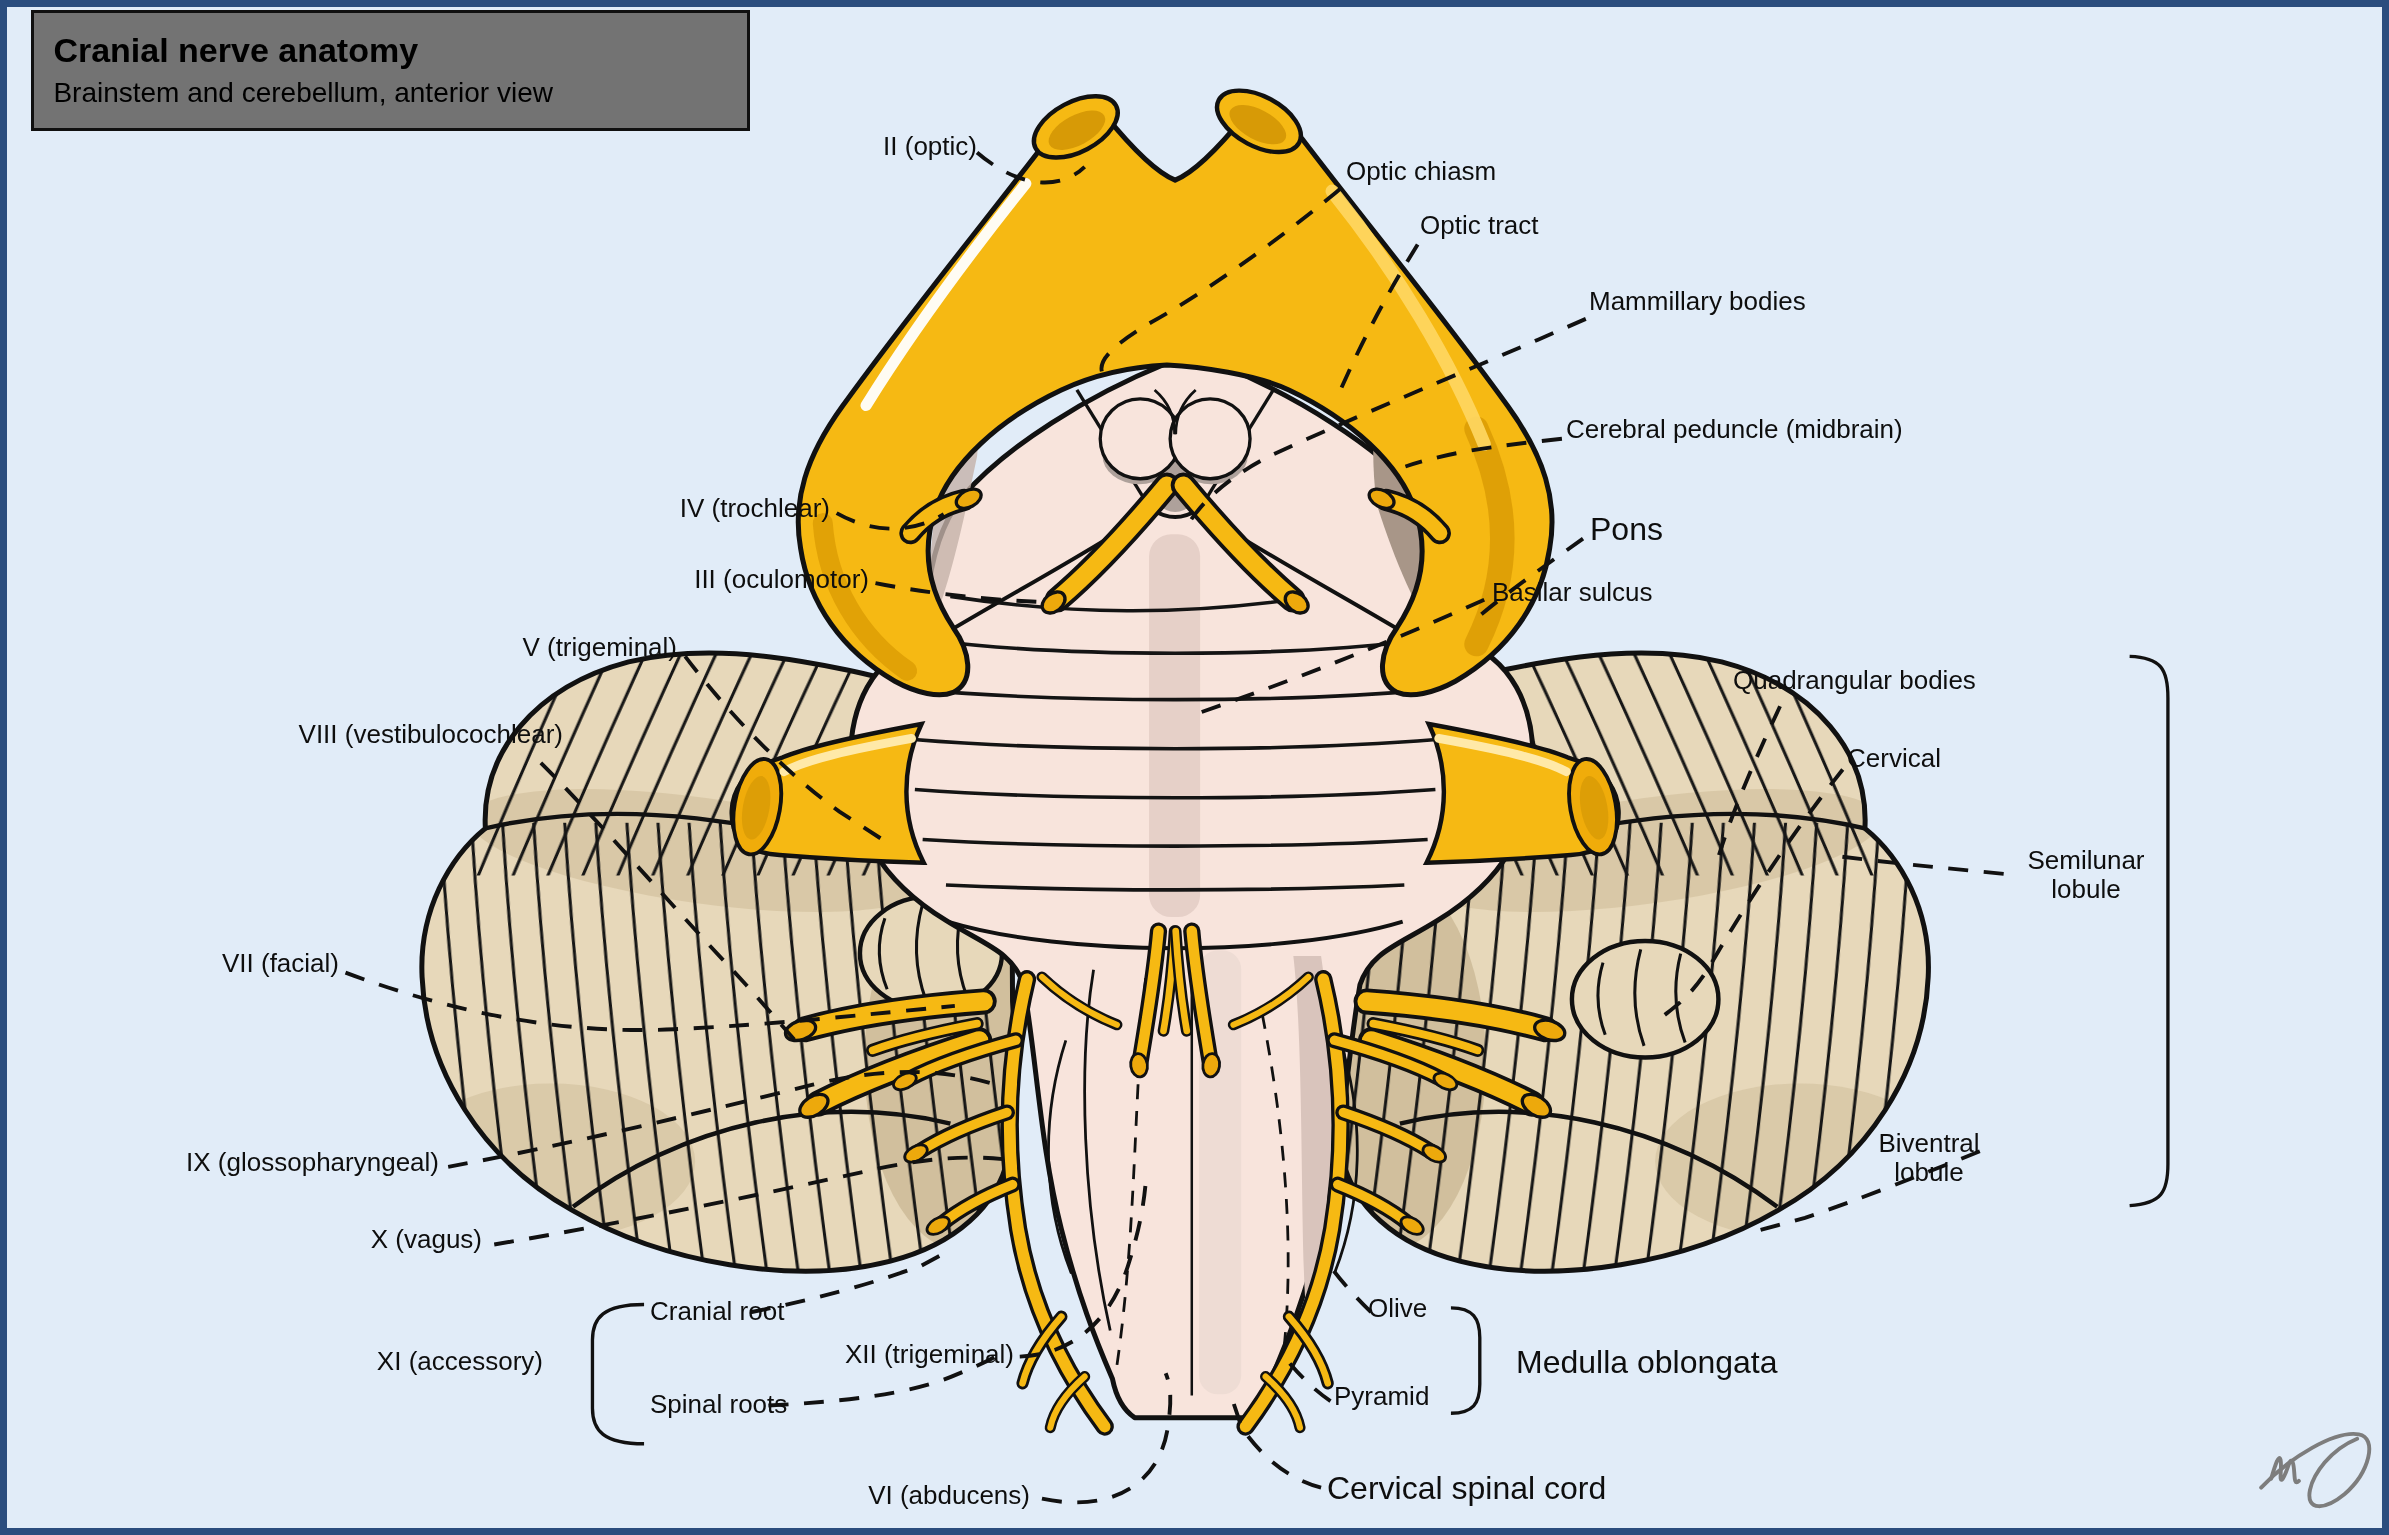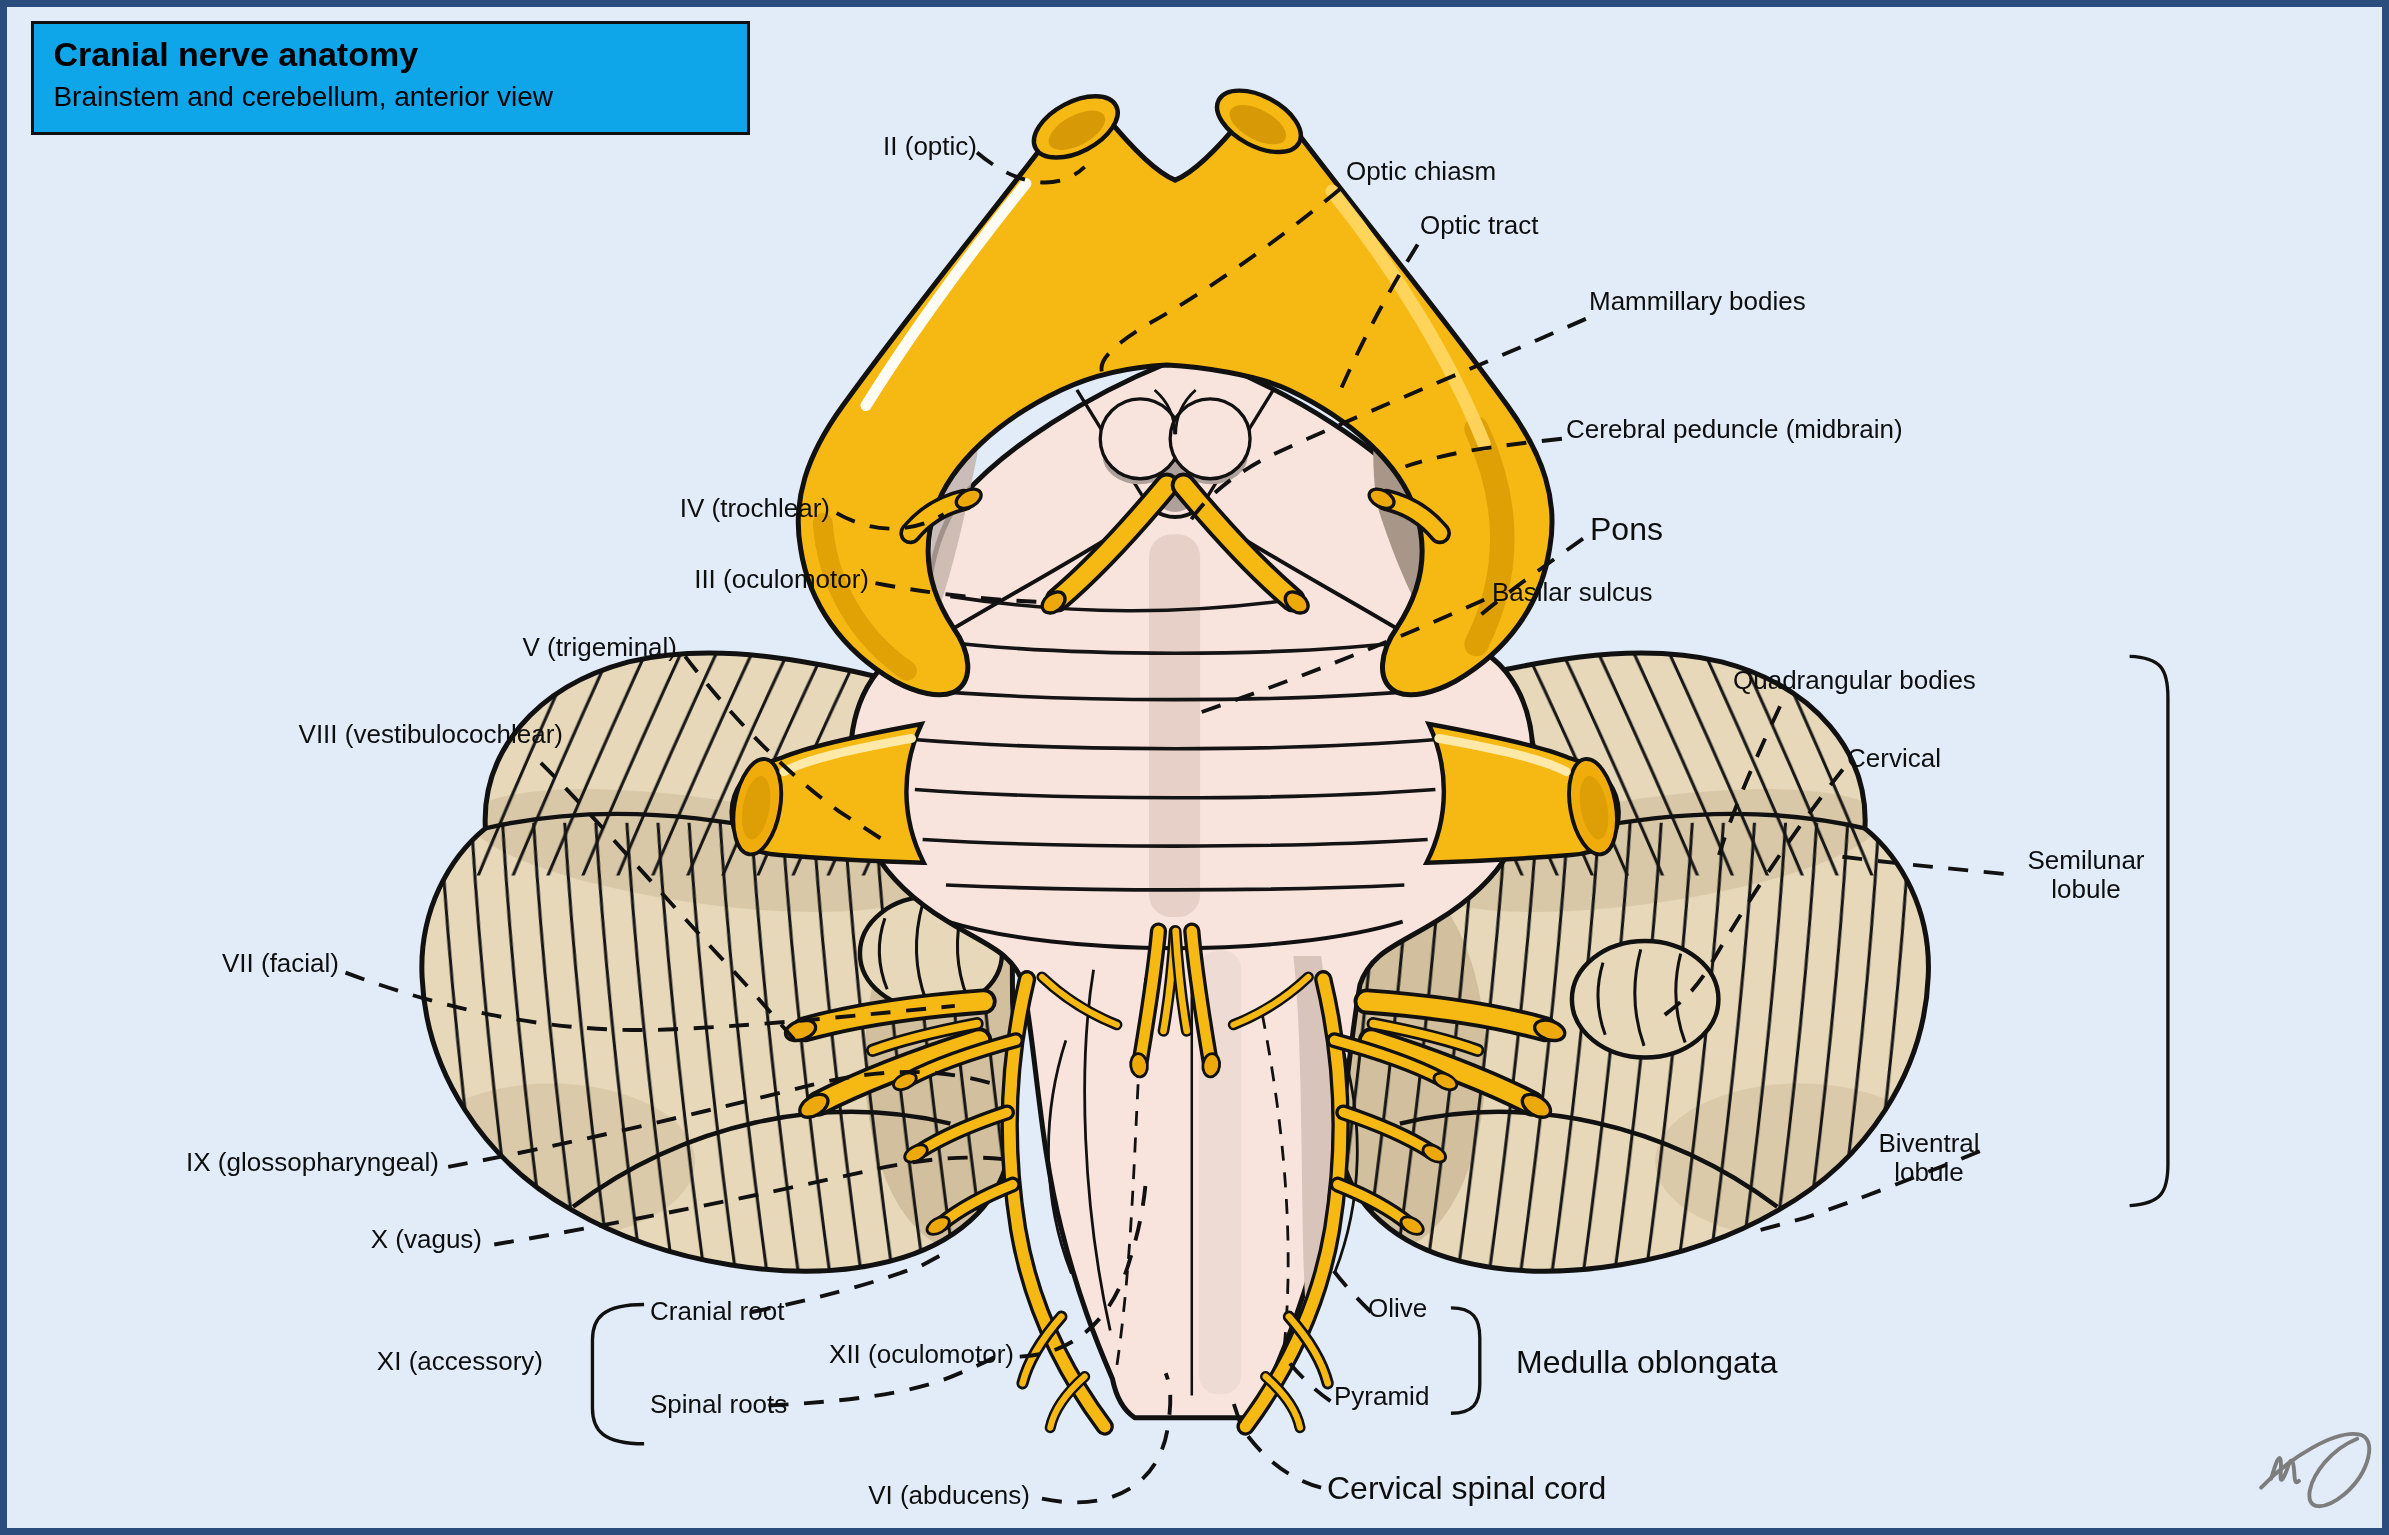--- a/index.html
+++ b/index.html
@@ -19,26 +19,26 @@
     font-size:26px;
     line-height:1.13;
     white-space:pre-line;
     letter-spacing:0;
   }
   .lbl.r{transform:translateX(-100%);text-align:right;}
   .lbl.c{transform:translateX(-50%);text-align:center;}
   .lbl.big{font-size:32px;}
   .lbl.sm{font-size:26px;}
   .titlebox{
-    position:absolute;left:24.4px;top:14px;
+    position:absolute;left:24.4px;top:3px;
     width:719px;
-    background:#0ea5e9;
+    background:#737373;
     border:3.3px solid #101010;
     box-sizing:border-box;
-    padding:11px 19px 19px 19px;
+    padding:18px 19px 19px 19px;
   }
   .t1{font-size:34px;font-weight:bold;color:#000;}
   .t2{font-size:28px;color:#000;margin-top:6.7px;}
 </style>
 </head>
 <body>
 
 <div class="stage">
 
 <svg width="2389" height="1535" viewBox="0 0 4305 2766">
@@ -284,21 +284,21 @@
 <div class="lbl" style="left:1840px;top:737px;">Cervical</div>
 <div class="lbl c" style="left:2079px;top:839px;">Semilunar
 lobule</div>
 <div class="lbl r" style="left:332px;top:942px;">VII (facial)</div>
 <div class="lbl r" style="left:432px;top:1141px;">IX (glossopharyngeal)</div>
 <div class="lbl c" style="left:1922px;top:1122px;">Biventral
 lobule</div>
 <div class="lbl r" style="left:475px;top:1218px;text-align:center;">X (vagus)</div>
 <div class="lbl sm" style="left:643px;top:1290px;">Cranial root</div>
 <div class="lbl r" style="left:536px;top:1340px;">XI (accessory)</div>
-<div class="lbl r" style="left:1007px;top:1333px;">XII (oculomotor)</div>
+<div class="lbl r" style="left:1007px;top:1333px;">XII (trigeminal)</div>
 <div class="lbl sm" style="left:643px;top:1383px;">Spinal roots</div>
 <div class="lbl" style="left:1361px;top:1287px;">Olive</div>
 <div class="lbl big" style="left:1509px;top:1337px;">Medulla oblongata</div>
 <div class="lbl" style="left:1327px;top:1375px;">Pyramid</div>
 <div class="lbl r" style="left:1023px;top:1474px;">VI (abducens)</div>
 <div class="lbl big" style="left:1320px;top:1463px;">Cervical spinal cord</div>
 
 <div class="titlebox">
   <div class="t1">Cranial nerve anatomy</div>
   <div class="t2">Brainstem and cerebellum, anterior view</div>

